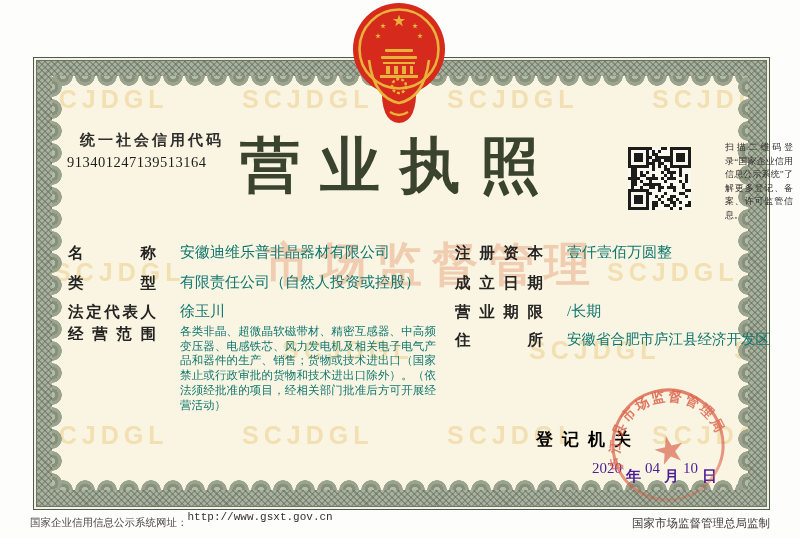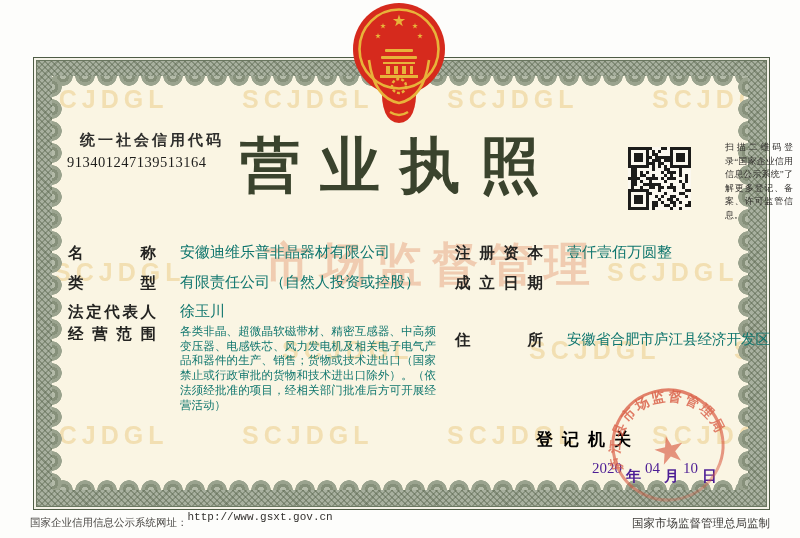--- a/index.html
+++ b/index.html
@@ -254,20 +254,24 @@
       <span class="fvalue small">各类非晶、超微晶软磁带材、精密互感器、中高频变压器、电感铁芯、风力发电机及相关电子电气产品和器件的生产、销售；货物或技术进出口（国家禁止或行政审批的货物和技术进出口除外）。（依法须经批准的项目，经相关部门批准后方可开展经营活动）</span>
     </div>
 
     <div class="frow" style="left:455px;top:243px;">
       <span class="flabel">注册资本</span>
       <span class="fvalue">壹仟壹佰万圆整</span>
     </div>
     <div class="frow" style="left:455px;top:273px;justify-content:space-between;">
       <span class="flabel">成立日期</span>
     </div>
+    <div class="frow" style="left:455px;top:302px;">
+      <span class="flabel">营业期限</span>
+      <span class="fvalue">/长期</span>
+    </div>
     <div class="frow" style="left:455px;top:330px;">
       <span class="flabel">住所</span>
       <span class="fvalue" style="font-size:14.5px;width:212px;">安徽省合肥市庐江县经济开发区</span>
     </div>
 
     <div class="abs reg-label">登记机关</div>
     <div class="abs reg-date">
       <span class="num">2020</span><span class="unit">年</span><span class="num">04</span><span class="unit">月</span><span class="num">10</span><span class="unit">日</span>
     </div>
 

